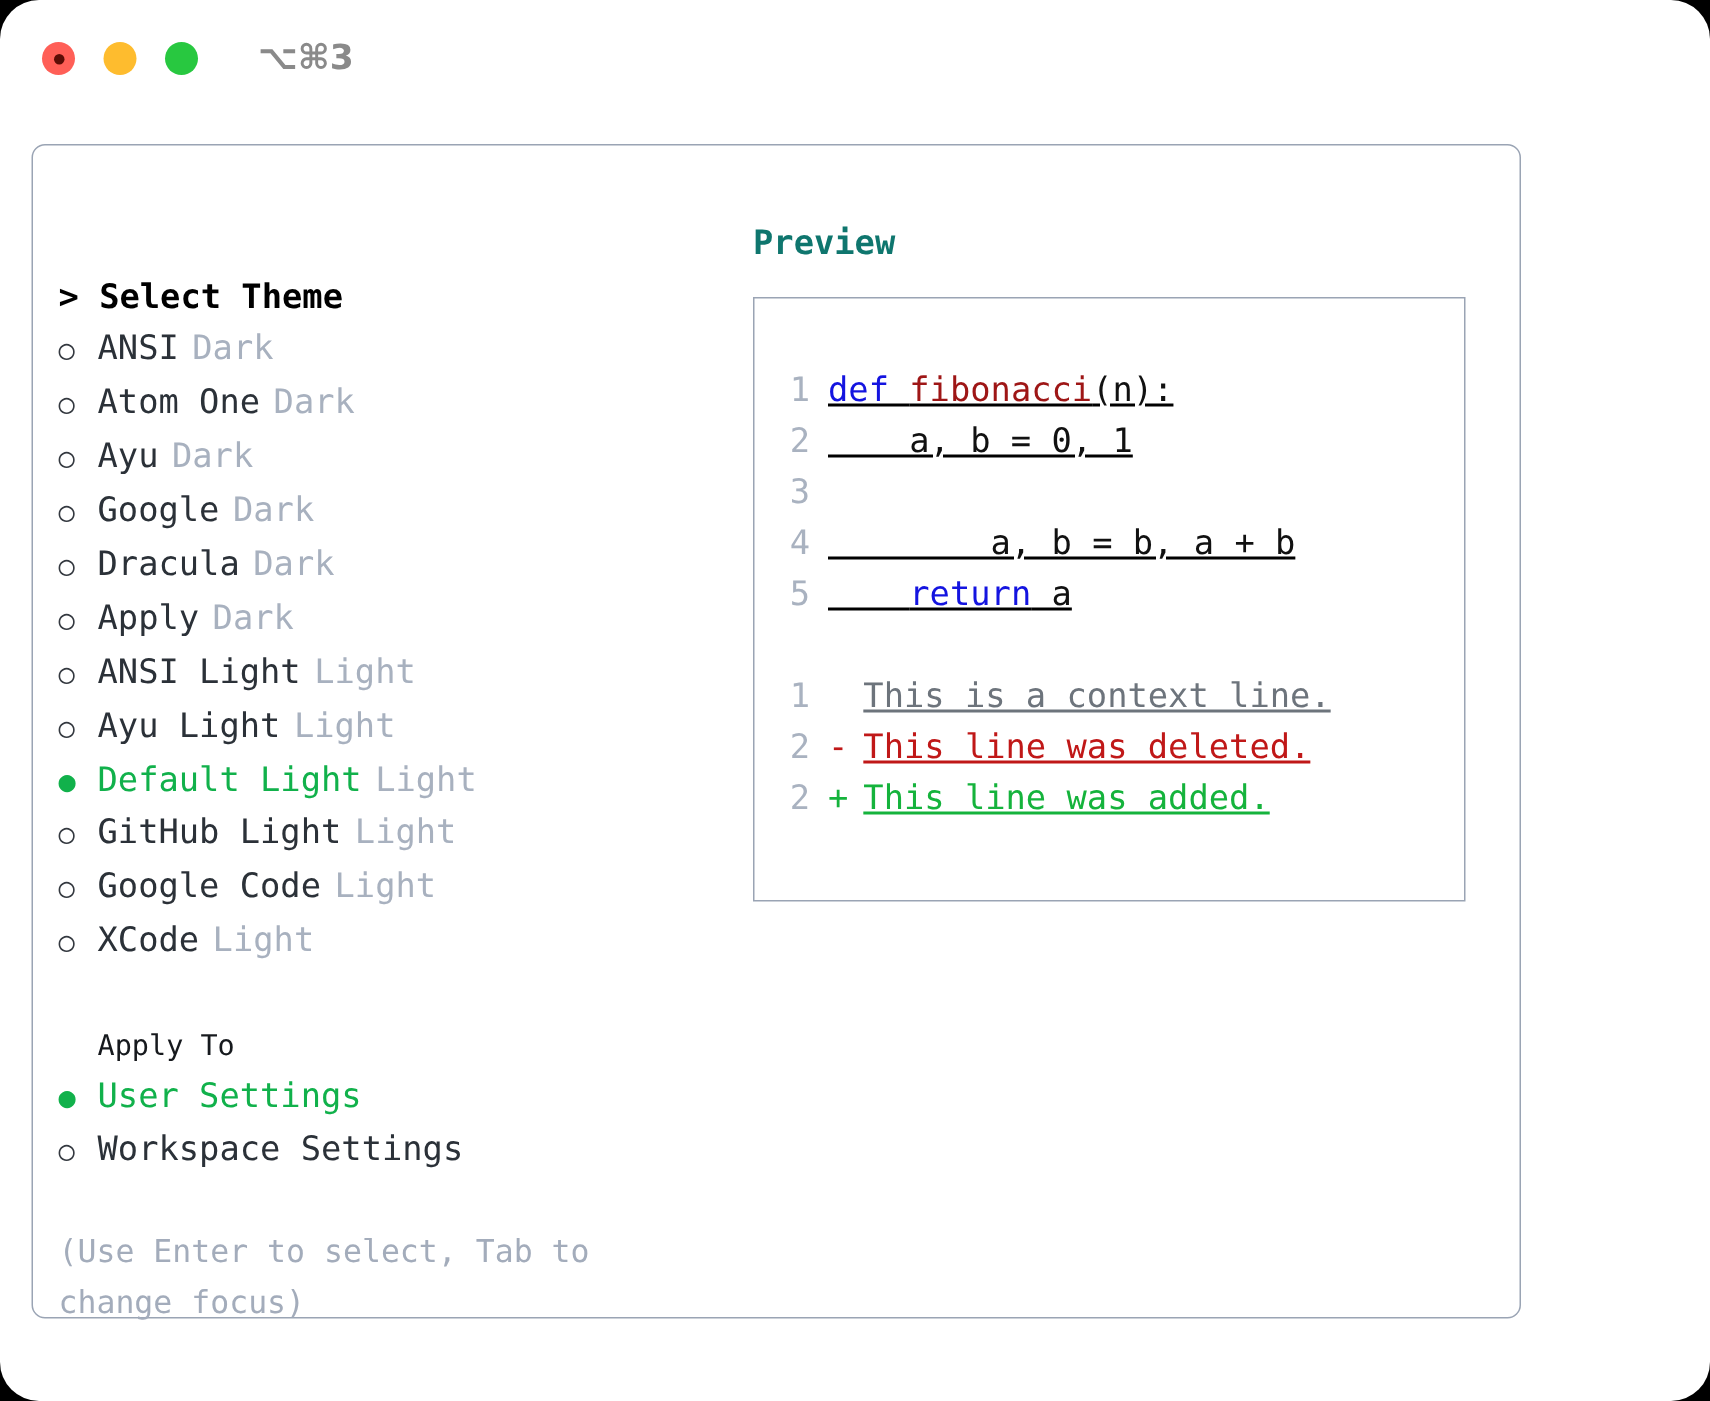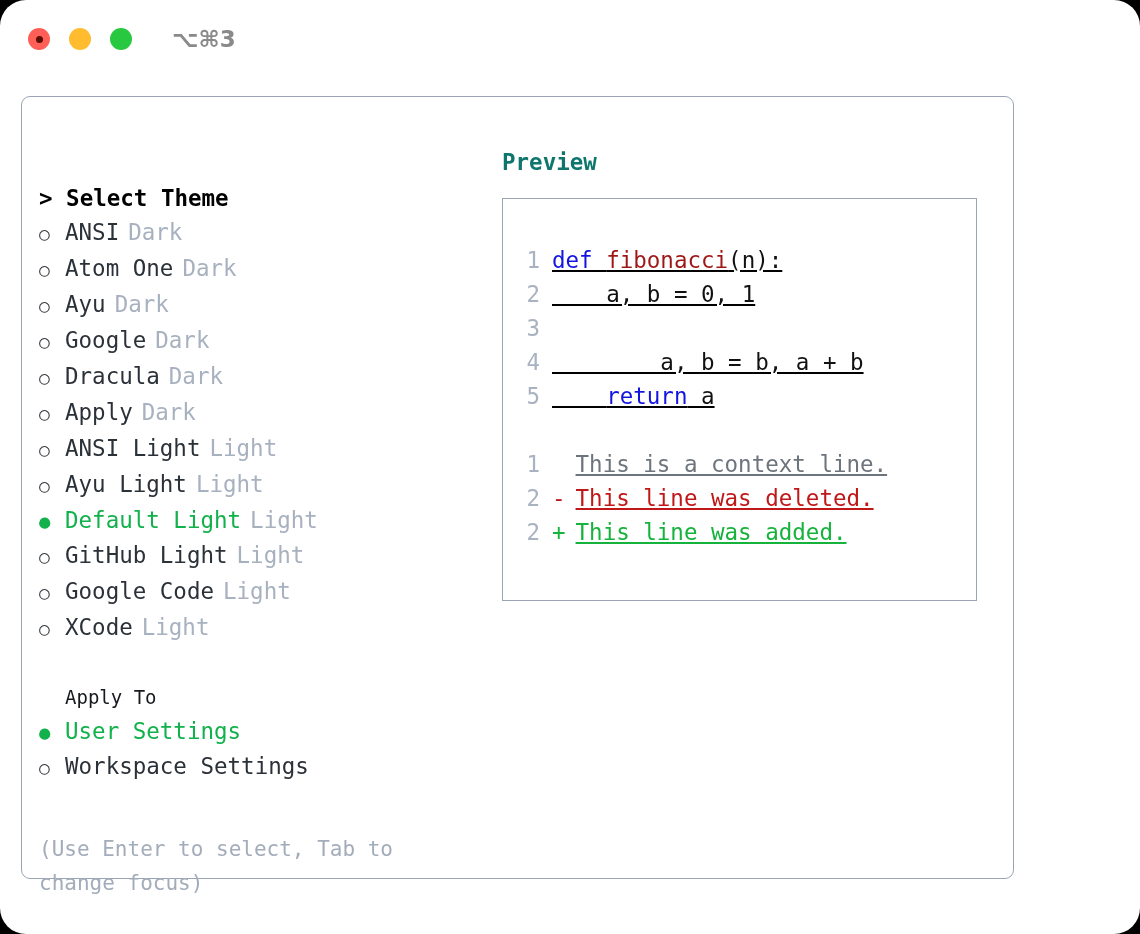--- a/index.html
+++ b/index.html
@@ -118,21 +118,21 @@
   }
   .section-head {
     font-size: 19px;
     color: #16191d;
     line-height: 34px;
     padding-left: 26px;
     white-space: pre;
   }
   .spacer-row { height: 34px; }
   .hint {
-    margin-top: 47px;
+    margin-top: 32px;
     font-size: 21px;
     line-height: 34px;
     color: #a3acbb;
     width: 420px;
   }
 
   
   .right-col {
     position: absolute;
     left: 480px;

